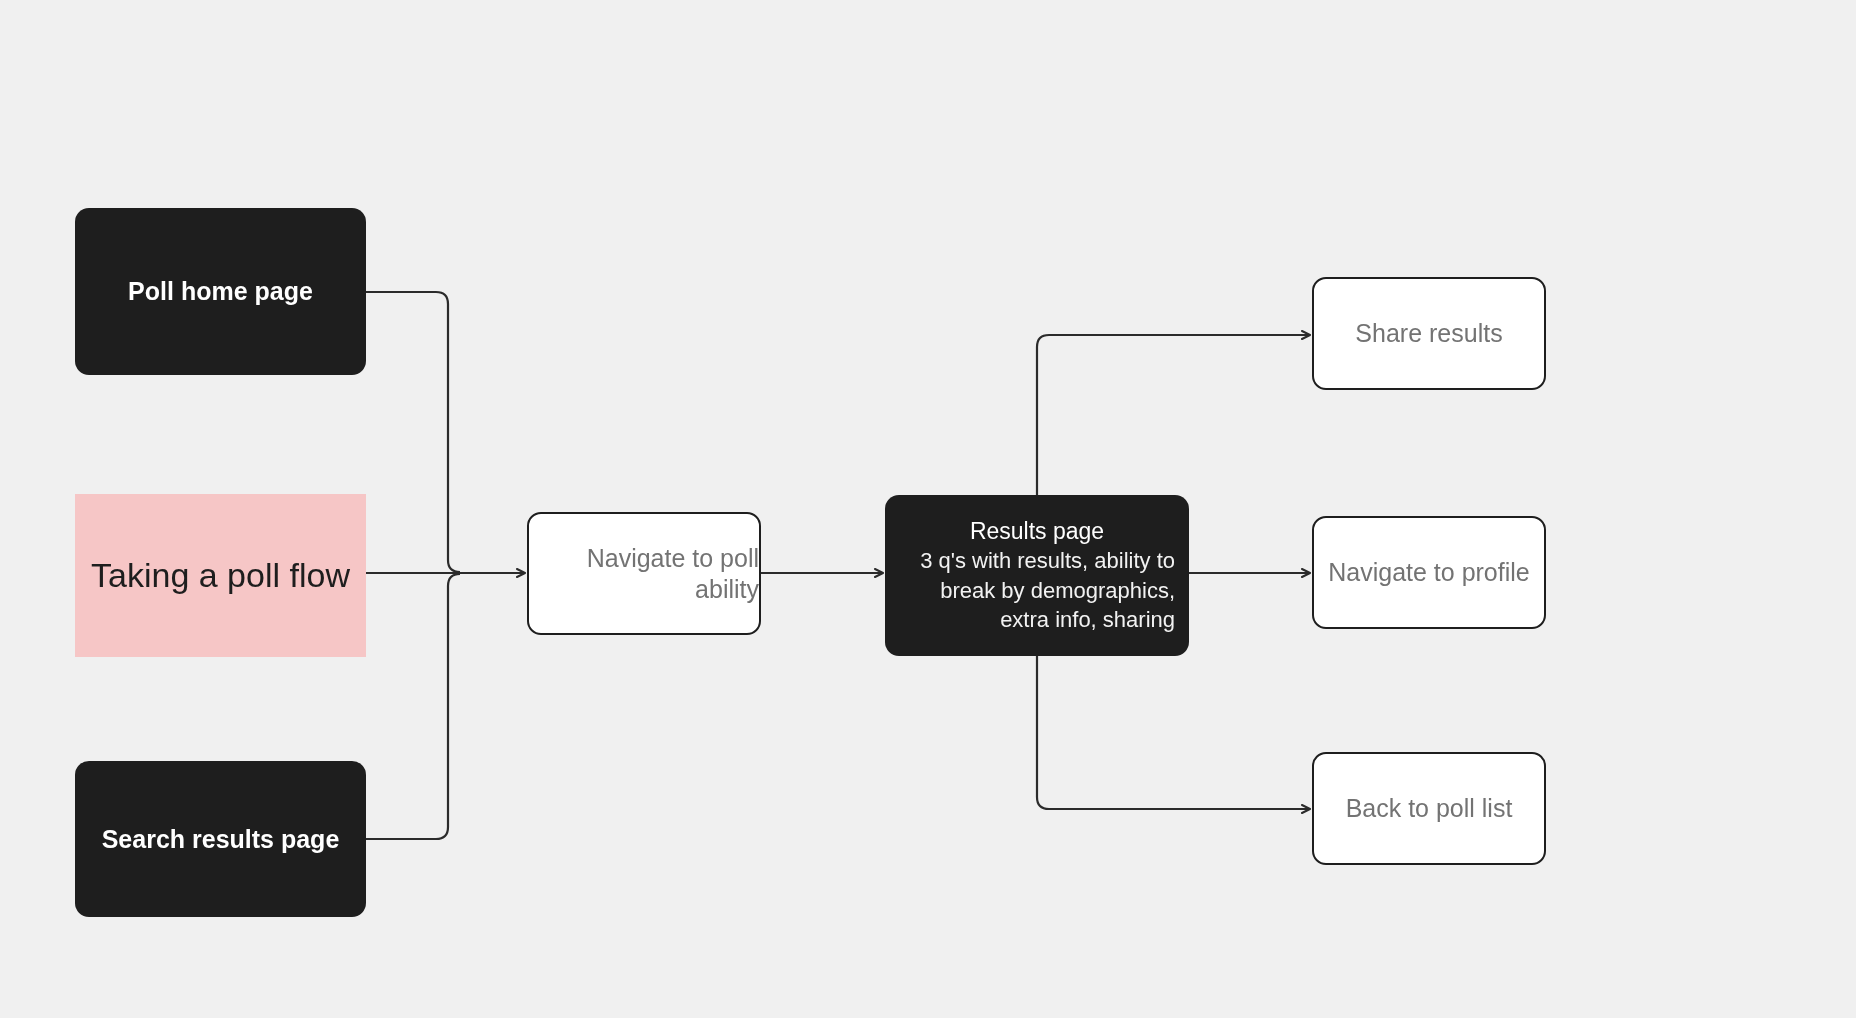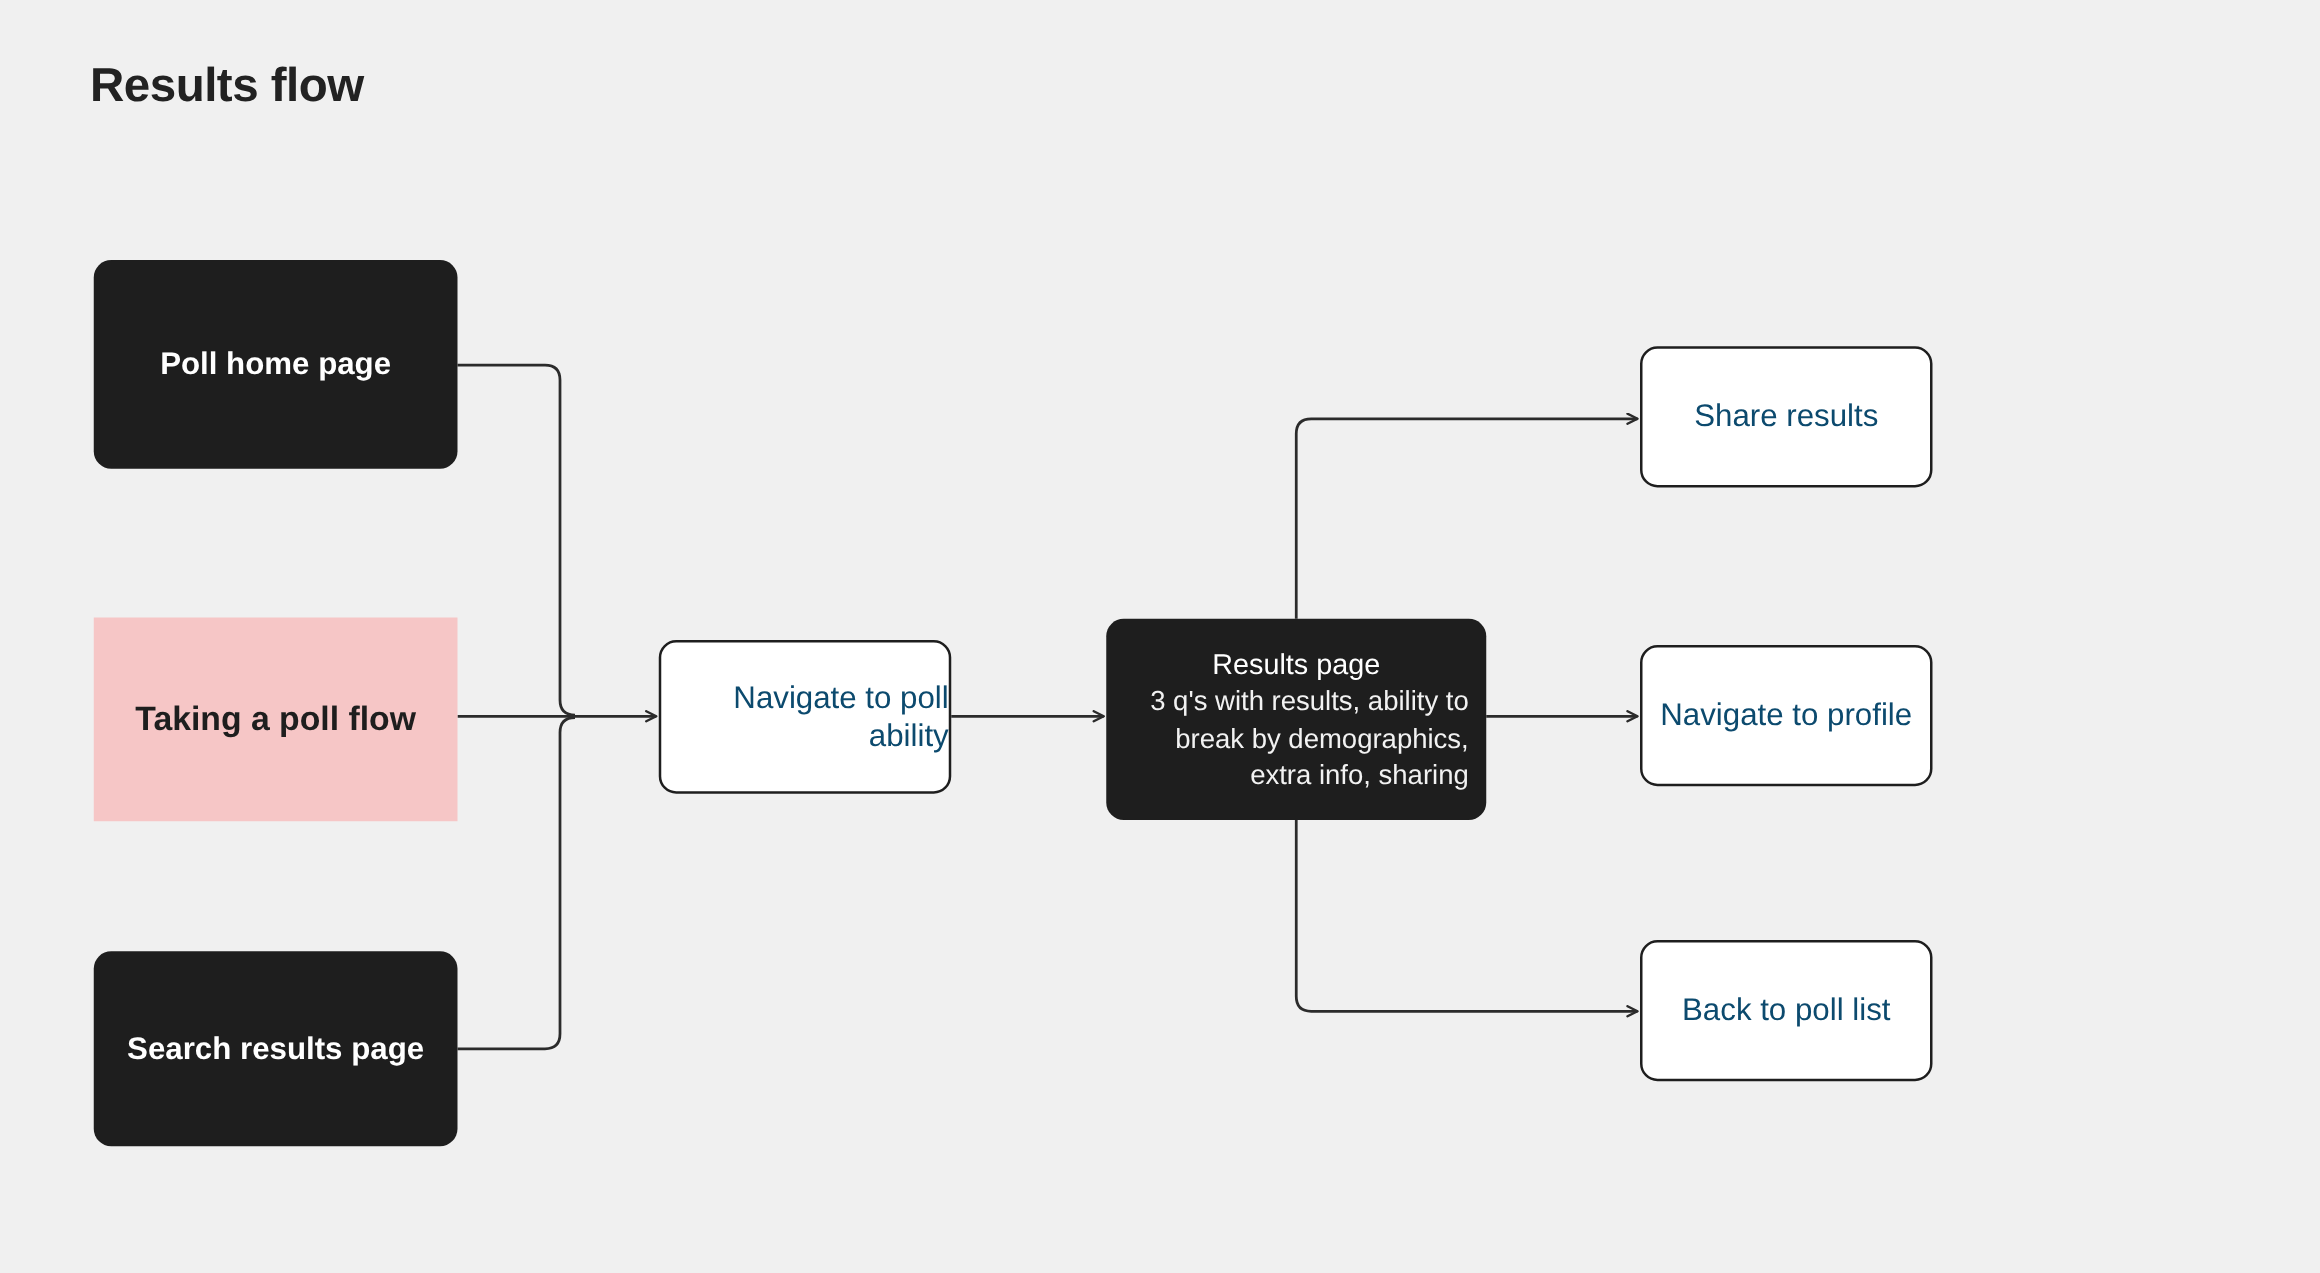--- a/index.html
+++ b/index.html
@@ -59,33 +59,33 @@
   .node-dark {
     background: #1e1e1e;
     color: #ffffff;
     border-radius: 14px;
     font-weight: bold;
     font-size: 25px;
   }
 
   .node-light {
     background: #ffffff;
-    color: #0c4a6e;
+    color: #737373;
     border: 2px solid #1e1e1e;
     border-radius: 14px;
     font-weight: normal;
     font-size: 25px;
   }
 
   .node-pink {
     background: #f6c6c6;
     color: #1e1e1e;
     border-radius: 0;
-    font-weight: bold;
-    font-size: 27px;
+    font-weight: normal;
+    font-size: 34px;
   }
 
   .node-title {
     font-weight: normal;
     font-size: 23px;
     line-height: 1.22;
   }
   .node-sub {
     font-weight: normal;
     font-size: 22px;
@@ -106,21 +106,20 @@
 
   #node-share-results  { left: 1312px; top: 277px; width: 234px; height: 113px; }
   #node-navigate-profile { left: 1312px; top: 516px; width: 234px; height: 113px; }
   #node-back-poll-list { left: 1312px; top: 752px; width: 234px; height: 113px; }
 </style>
 </head>
 <body>
 
 <div id="canvas">
 
-  <div class="page-title">Results flow</div>
 
   <svg id="connectors" viewBox="0 0 1856 1018" width="1856" height="1018" xmlns="http://www.w3.org/2000/svg">
     <defs>
       <marker id="arrow" markerWidth="12" markerHeight="12" refX="10" refY="5" orient="auto" markerUnits="userSpaceOnUse">
         <path d="M2,1 L10,5 L2,9" fill="none" stroke="#2b2b2b" stroke-width="2" stroke-linecap="round" stroke-linejoin="round"></path>
       </marker>
       <marker id="arrow-small" markerWidth="10" markerHeight="10" refX="8" refY="4.5" orient="auto" markerUnits="userSpaceOnUse">
         <path d="M2,1.5 L8,4.5 L2,7.5" fill="none" stroke="#2b2b2b" stroke-width="1.8" stroke-linecap="round" stroke-linejoin="round"></path>
       </marker>
     </defs>

